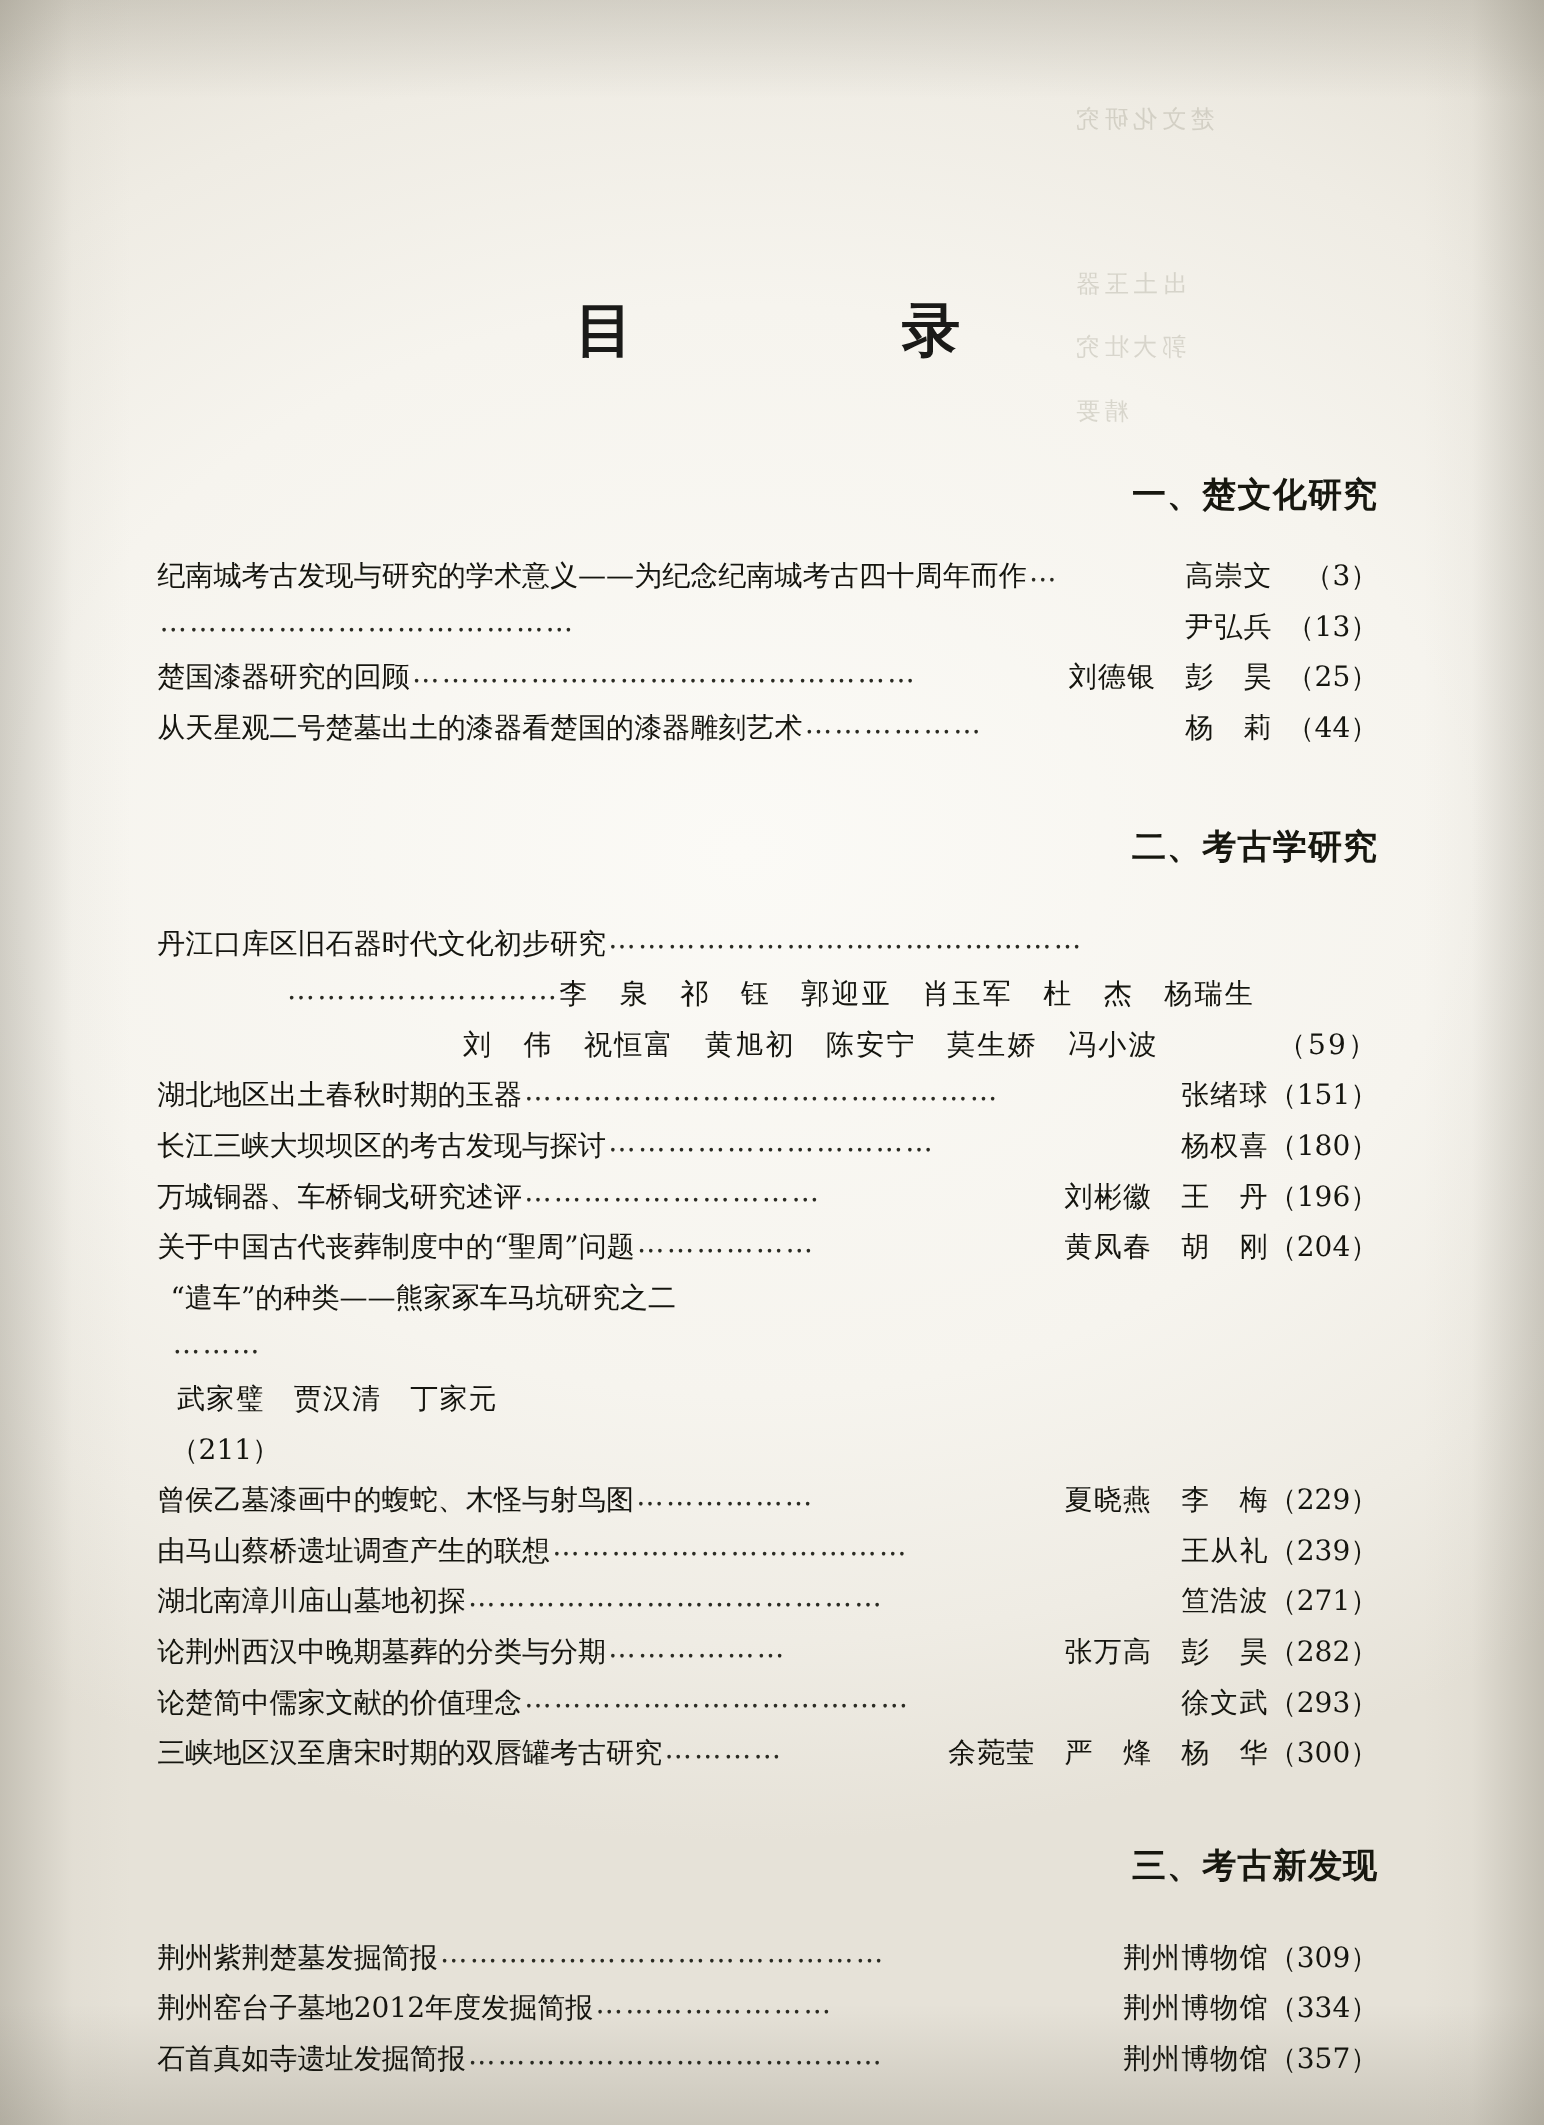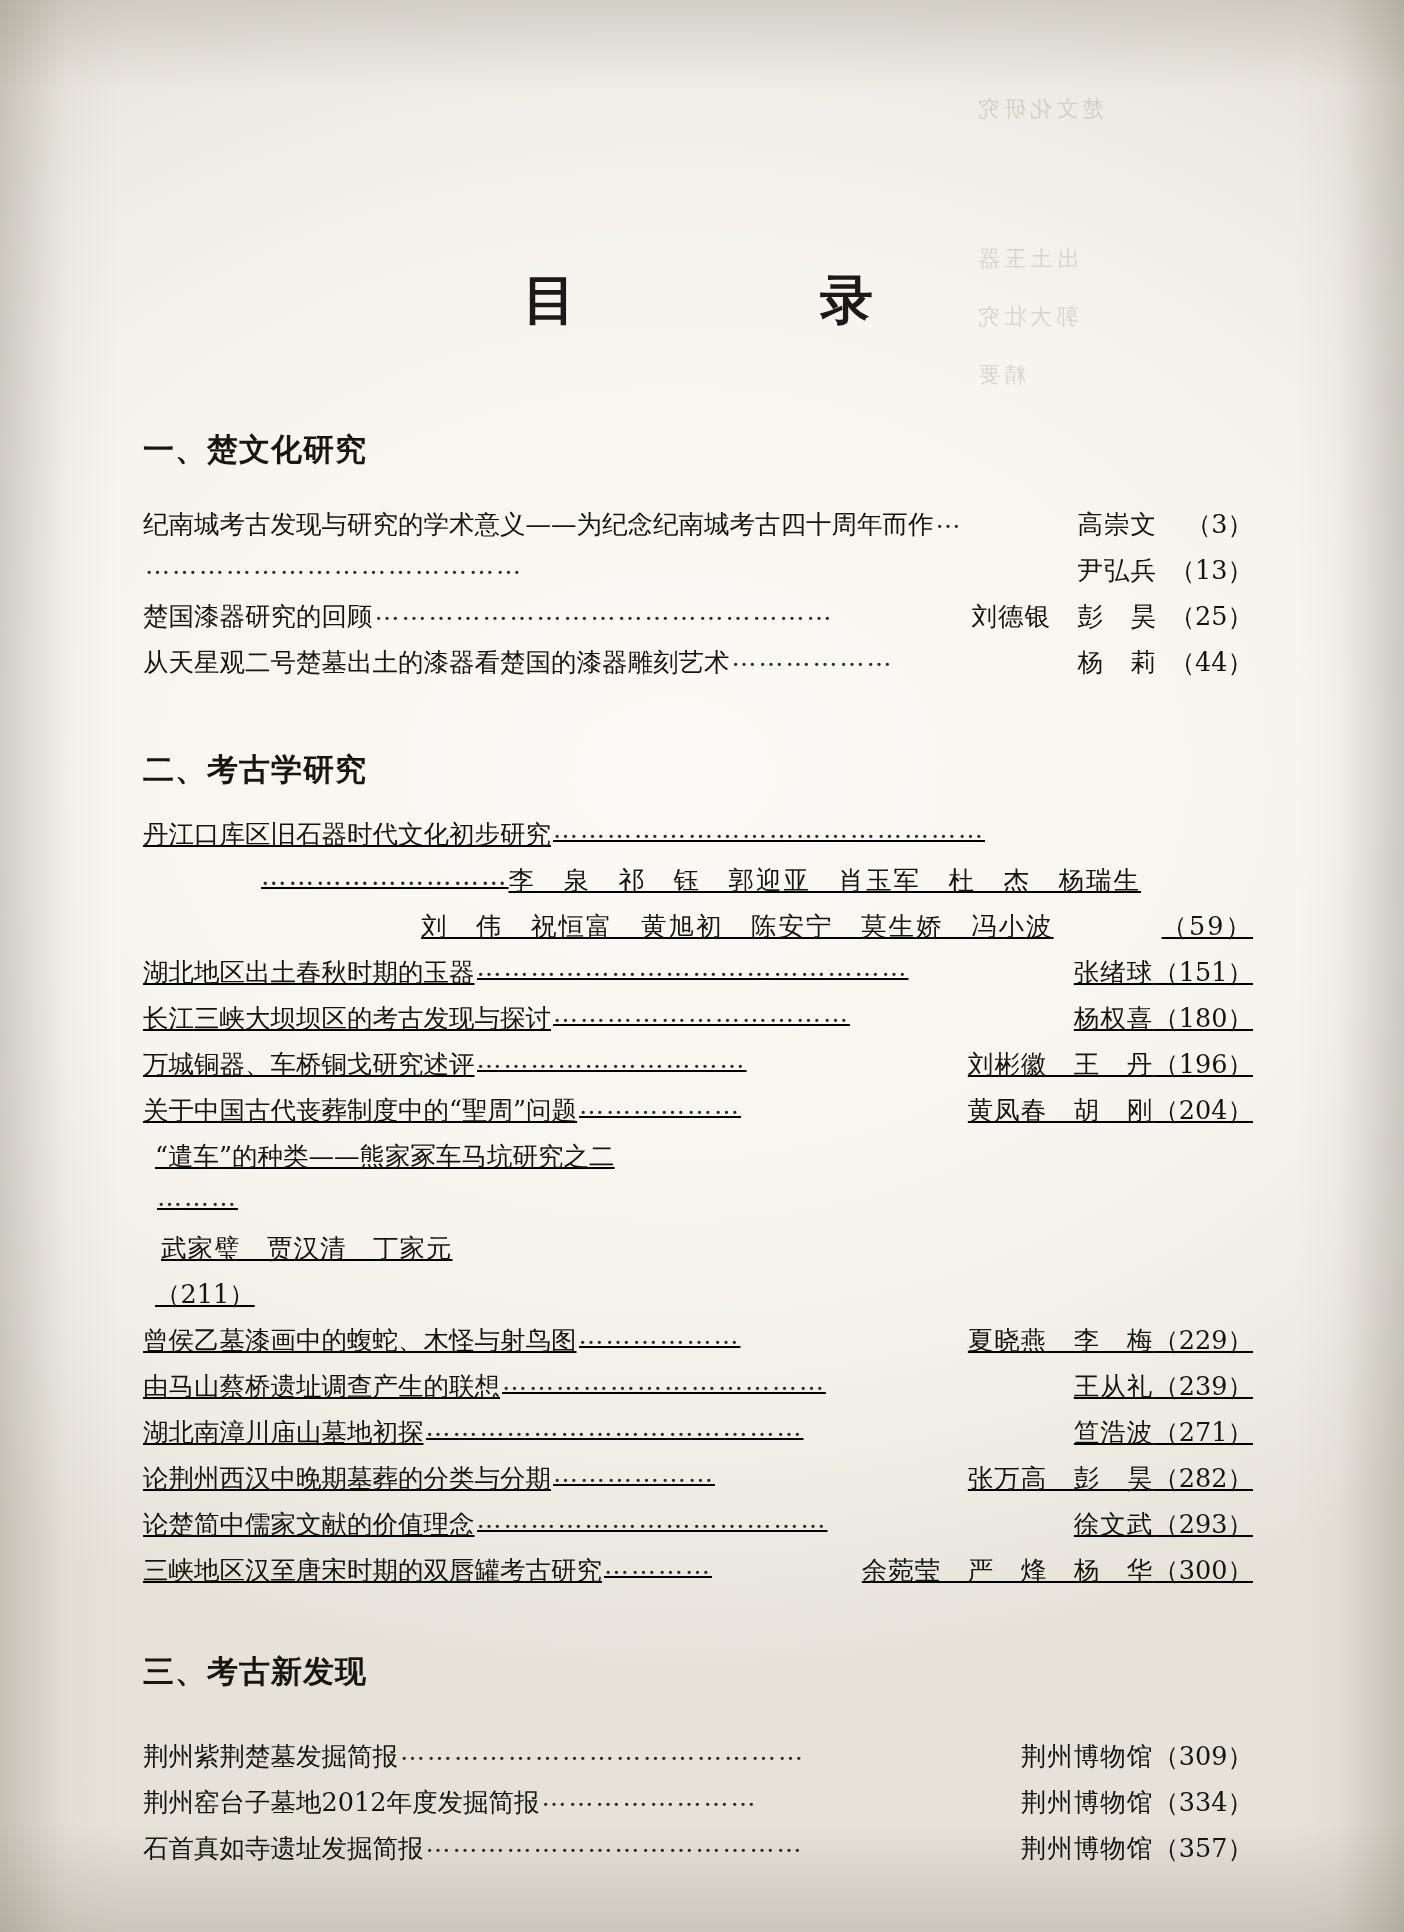--- a/index.html
+++ b/index.html
@@ -86,33 +86,33 @@
     text-align: center;
     font-size: 53px;
     font-weight: bold;
     color: #1a1a18;
     letter-spacing: 46px;
     text-indent: 46px;
     font-family: "DejaVu Serif", "Liberation Serif", serif;
   }
 
   .section-heading {
-    text-align: left;
+    text-align: right;
     font-size: 31px;
     font-weight: bold;
     color: #17170f;
     font-family: "DejaVu Sans", sans-serif;
     letter-spacing: 1px;
   }
   .sec-1 { margin-top: 92px; }
   .sec-2 { margin-top: 64px; }
   .sec-3 { margin-top: 58px; }
 
   .entries { margin-top: 30px; }
-  .entries-2 { margin-top: 20px; text-decoration: underline; }
+  .entries-2 { margin-top: 44px; }
   .entries-3 { margin-top: 40px; }
 
   .entry {
     display: flex;
     align-items: flex-start;
     font-size: 25.5px;
     color: #15150f;
     line-height: 46px;
     white-space: nowrap;
     font-family: "DejaVu Serif", "Liberation Serif", serif;

